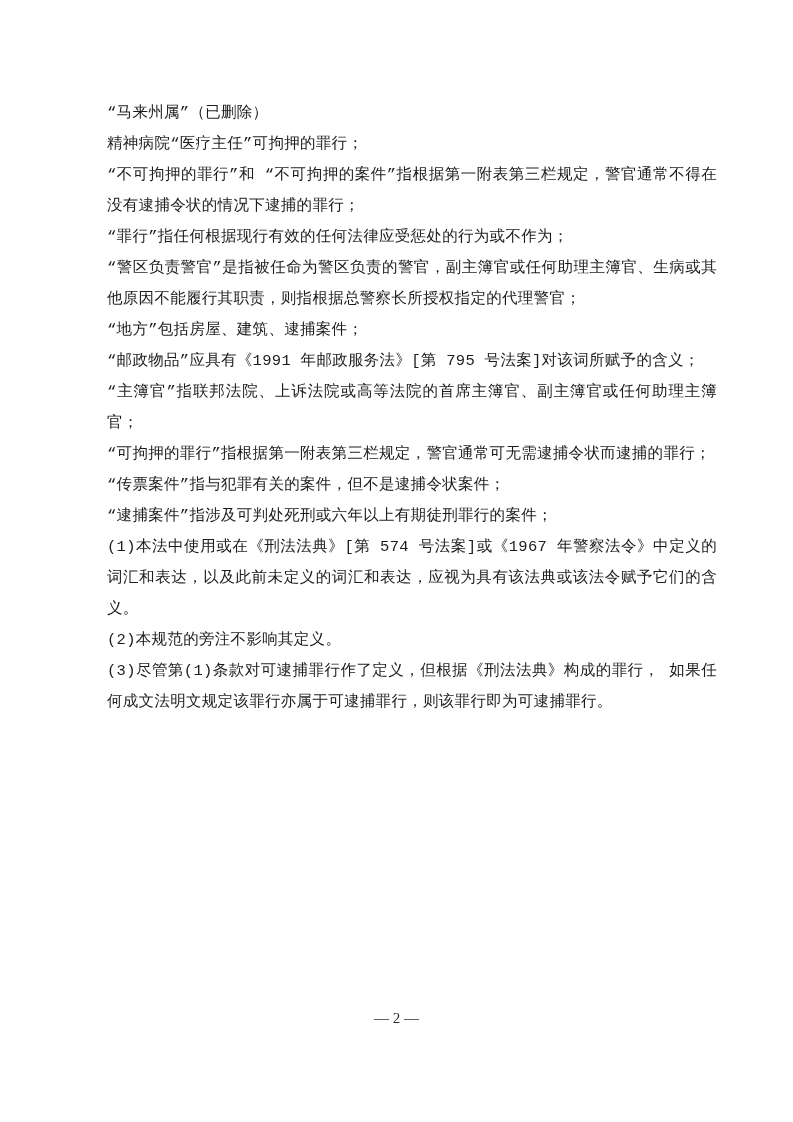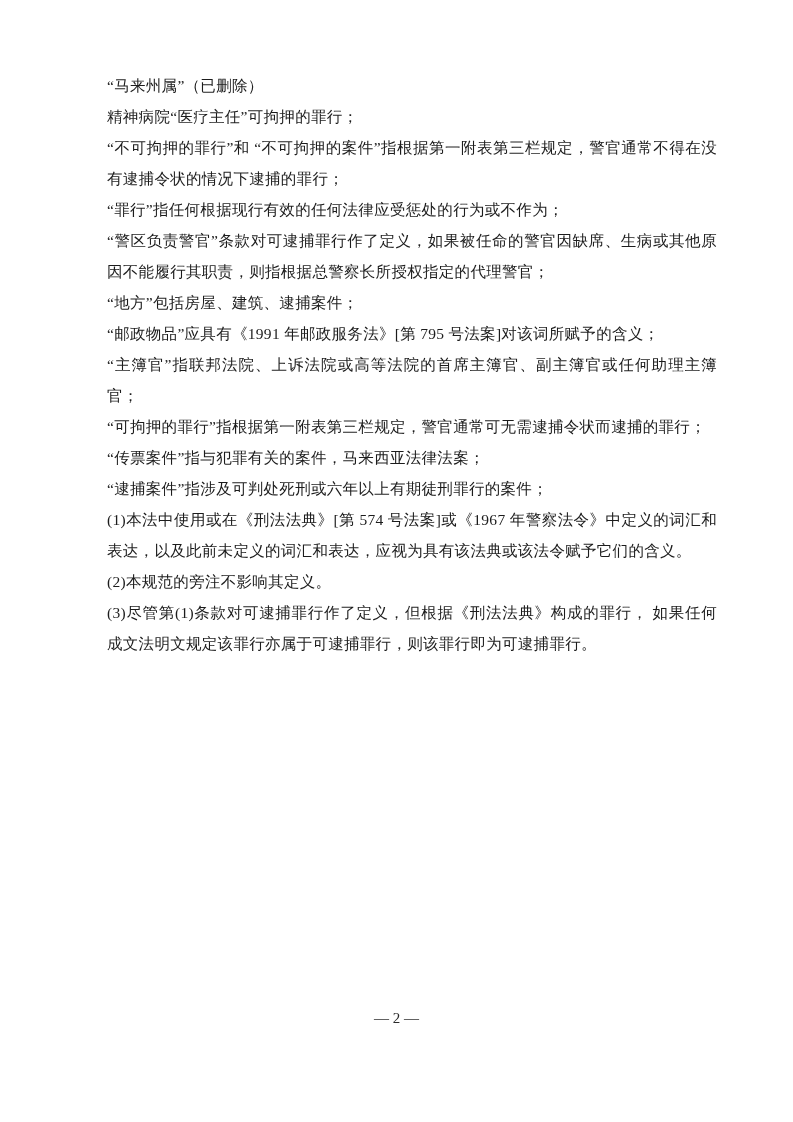--- a/index.html
+++ b/index.html
@@ -12,22 +12,23 @@
     width: 793px;
     height: 1122px;
     background: #ffffff;
     overflow: hidden;
     font-family: "Liberation Serif", "DejaVu Serif", serif;
     color: #1c1c1c;
   }
   .content {
     position: absolute;
     left: 107px;
-    top: 70px;
+    top: 98px;
     width: 610px;
+    font-family: Liberation Mono, monospace;
   }
   .content p {
     margin: 0;
     padding: 0;
     font-size: 15.5px;
     line-height: 31px;
     text-align: justify;
     letter-spacing: 0.3px;
     word-break: break-all;
   }
@@ -44,25 +45,25 @@
 </style>
 </head>
 <body>
 
 <div class="page">
   <div class="content">
     <p>“马来州属”（已删除）</p>
     <p>精神病院“医疗主任”可拘押的罪行；</p>
     <p>“不可拘押的罪行”和 “不可拘押的案件”指根据第一附表第三栏规定，警官通常不得在没有逮捕令状的情况下逮捕的罪行；</p>
     <p>“罪行”指任何根据现行有效的任何法律应受惩处的行为或不作为；</p>
-    <p>“警区负责警官”条款对可逮捕罪行作了定义，如果被任命的警官因缺席、生病或其他原因不能履行其职责，则指根据总警察长所授权指定的代理警官；</p>
+    <p>“警区负责警官”是指被任命为警区负责的警官，副主簿官或任何助理主簿官、生病或其他原因不能履行其职责，则指根据总警察长所授权指定的代理警官；</p>
     <p>“地方”包括房屋、建筑、逮捕案件；</p>
     <p>“邮政物品”应具有《1991 年邮政服务法》[第 795 号法案]对该词所赋予的含义；</p>
     <p>“主簿官”指联邦法院、上诉法院或高等法院的首席主簿官、副主簿官或任何助理主簿官；</p>
     <p>“可拘押的罪行”指根据第一附表第三栏规定，警官通常可无需逮捕令状而逮捕的罪行；</p>
-    <p>“传票案件”指与犯罪有关的案件，马来西亚法律法案；</p>
+    <p>“传票案件”指与犯罪有关的案件，但不是逮捕令状案件；</p>
     <p>“逮捕案件”指涉及可判处死刑或六年以上有期徒刑罪行的案件；</p>
     <p>(1)本法中使用或在《刑法法典》[第 574 号法案]或《1967 年警察法令》中定义的词汇和表达，以及此前未定义的词汇和表达，应视为具有该法典或该法令赋予它们的含义。</p>
     <p>(2)本规范的旁注不影响其定义。</p>
     <p>(3)尽管第(1)条款对可逮捕罪行作了定义，但根据《刑法法典》构成的罪行， 如果任何成文法明文规定该罪行亦属于可逮捕罪行，则该罪行即为可逮捕罪行。</p>
   </div>
   <div class="footer">— 2 —</div>
 </div>
 
 </body></html>

